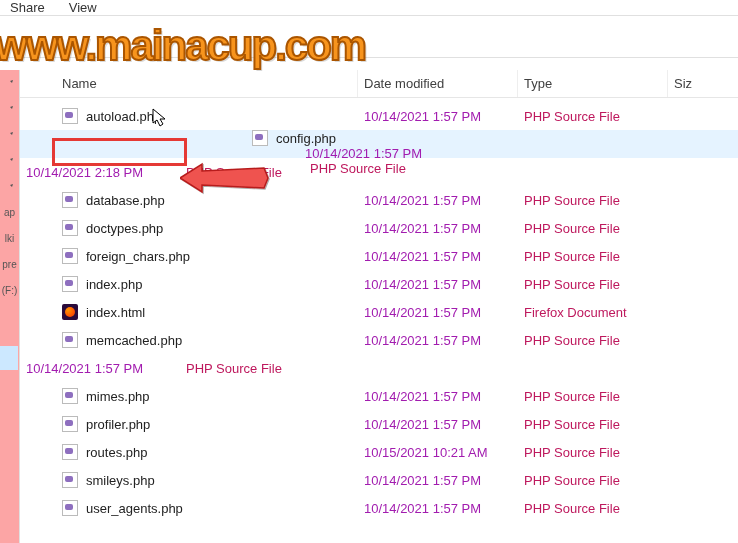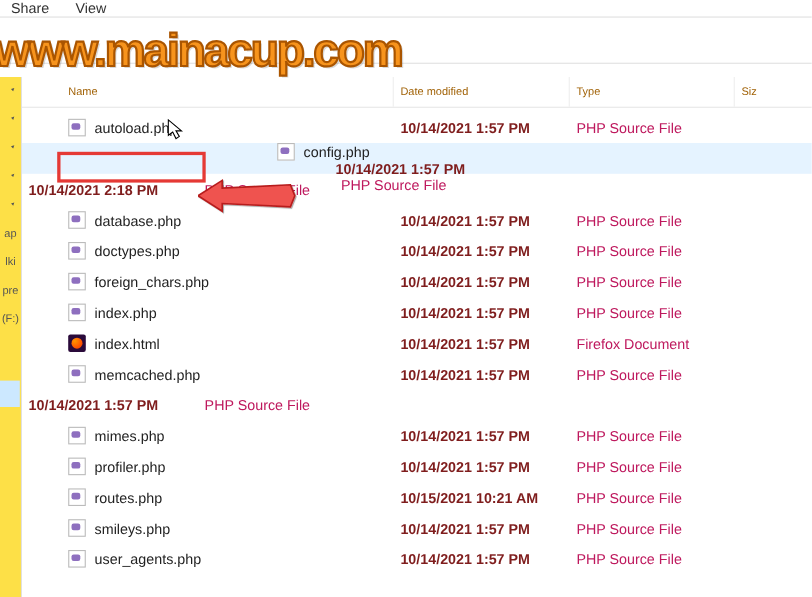--- a/index.html
+++ b/index.html
@@ -45,21 +45,21 @@
   .main {
     position: absolute;
     top: 70px;
     left: 0;
     right: 0;
     bottom: 0;
     display: flex;
   }
   .leftbar {
     width: 20px;
-    background: #fde047;
+    background: #fca5a5;
     border-right: 1px solid #e0e0e0;
     display: flex;
     flex-direction: column;
     align-items: center;
     padding-top: 8px;
     gap: 16px;
     font-size: 10px;
     color: #666;
   }
   .leftbar .pin { width:10px; height:10px; }
@@ -67,41 +67,41 @@
   .leftbar .txt { font-size:10px; color:#555; line-height:1; }
   .content {
     flex: 1;
     position: relative;
   }
   .hdr {
     display: flex;
     align-items: flex-end;
     height: 28px;
     border-bottom: 1px solid #e6e6e6;
-    font-size: 10px;
-    color: #a16207;
+    font-size: 13px;
+    color: #404040;
     user-select: none;
   }
   .col-name { width: 338px; padding-left: 42px; }
   .col-date { width: 160px; padding-left: 6px; }
   .col-type { width: 150px; padding-left: 6px; }
   .col-size { flex:1; padding-left: 6px; text-align:left; }
   .hdr > div { border-right: 1px solid #eee; height:100%; display:flex; align-items:center; }
   .hdr > div:last-child { border-right:none; }
   .rows { padding-top: 4px; }
   .row {
     display: flex;
     align-items: center;
     height: 28px;
     font-size: 13px;
     color: #222;
   }
   .row.selected { background: #e5f3ff; flex-direction: column; }
   .row .c-name { width: 338px; padding-left: 42px; display:flex; align-items:center; gap:8px; }
-  .row .c-date { width: 160px; padding-left: 6px; color:#7f1d1d;font-weight:bold; }
+  .row .c-date { width: 160px; padding-left: 6px; color:#a21caf; }
   .row .c-type { width: 150px; padding-left: 6px; color:#be185d; }
   .row .c-size { flex:1; padding-left: 6px; color:#555; }
   .ficon {
     width: 16px; height: 16px; flex-shrink:0;
     display:inline-flex; align-items:center; justify-content:center;
   }
   .php-ic {
     width:16px; height:16px; border:1px solid #bbb; background:#fff; position:relative;
   }
   .php-ic::after {

